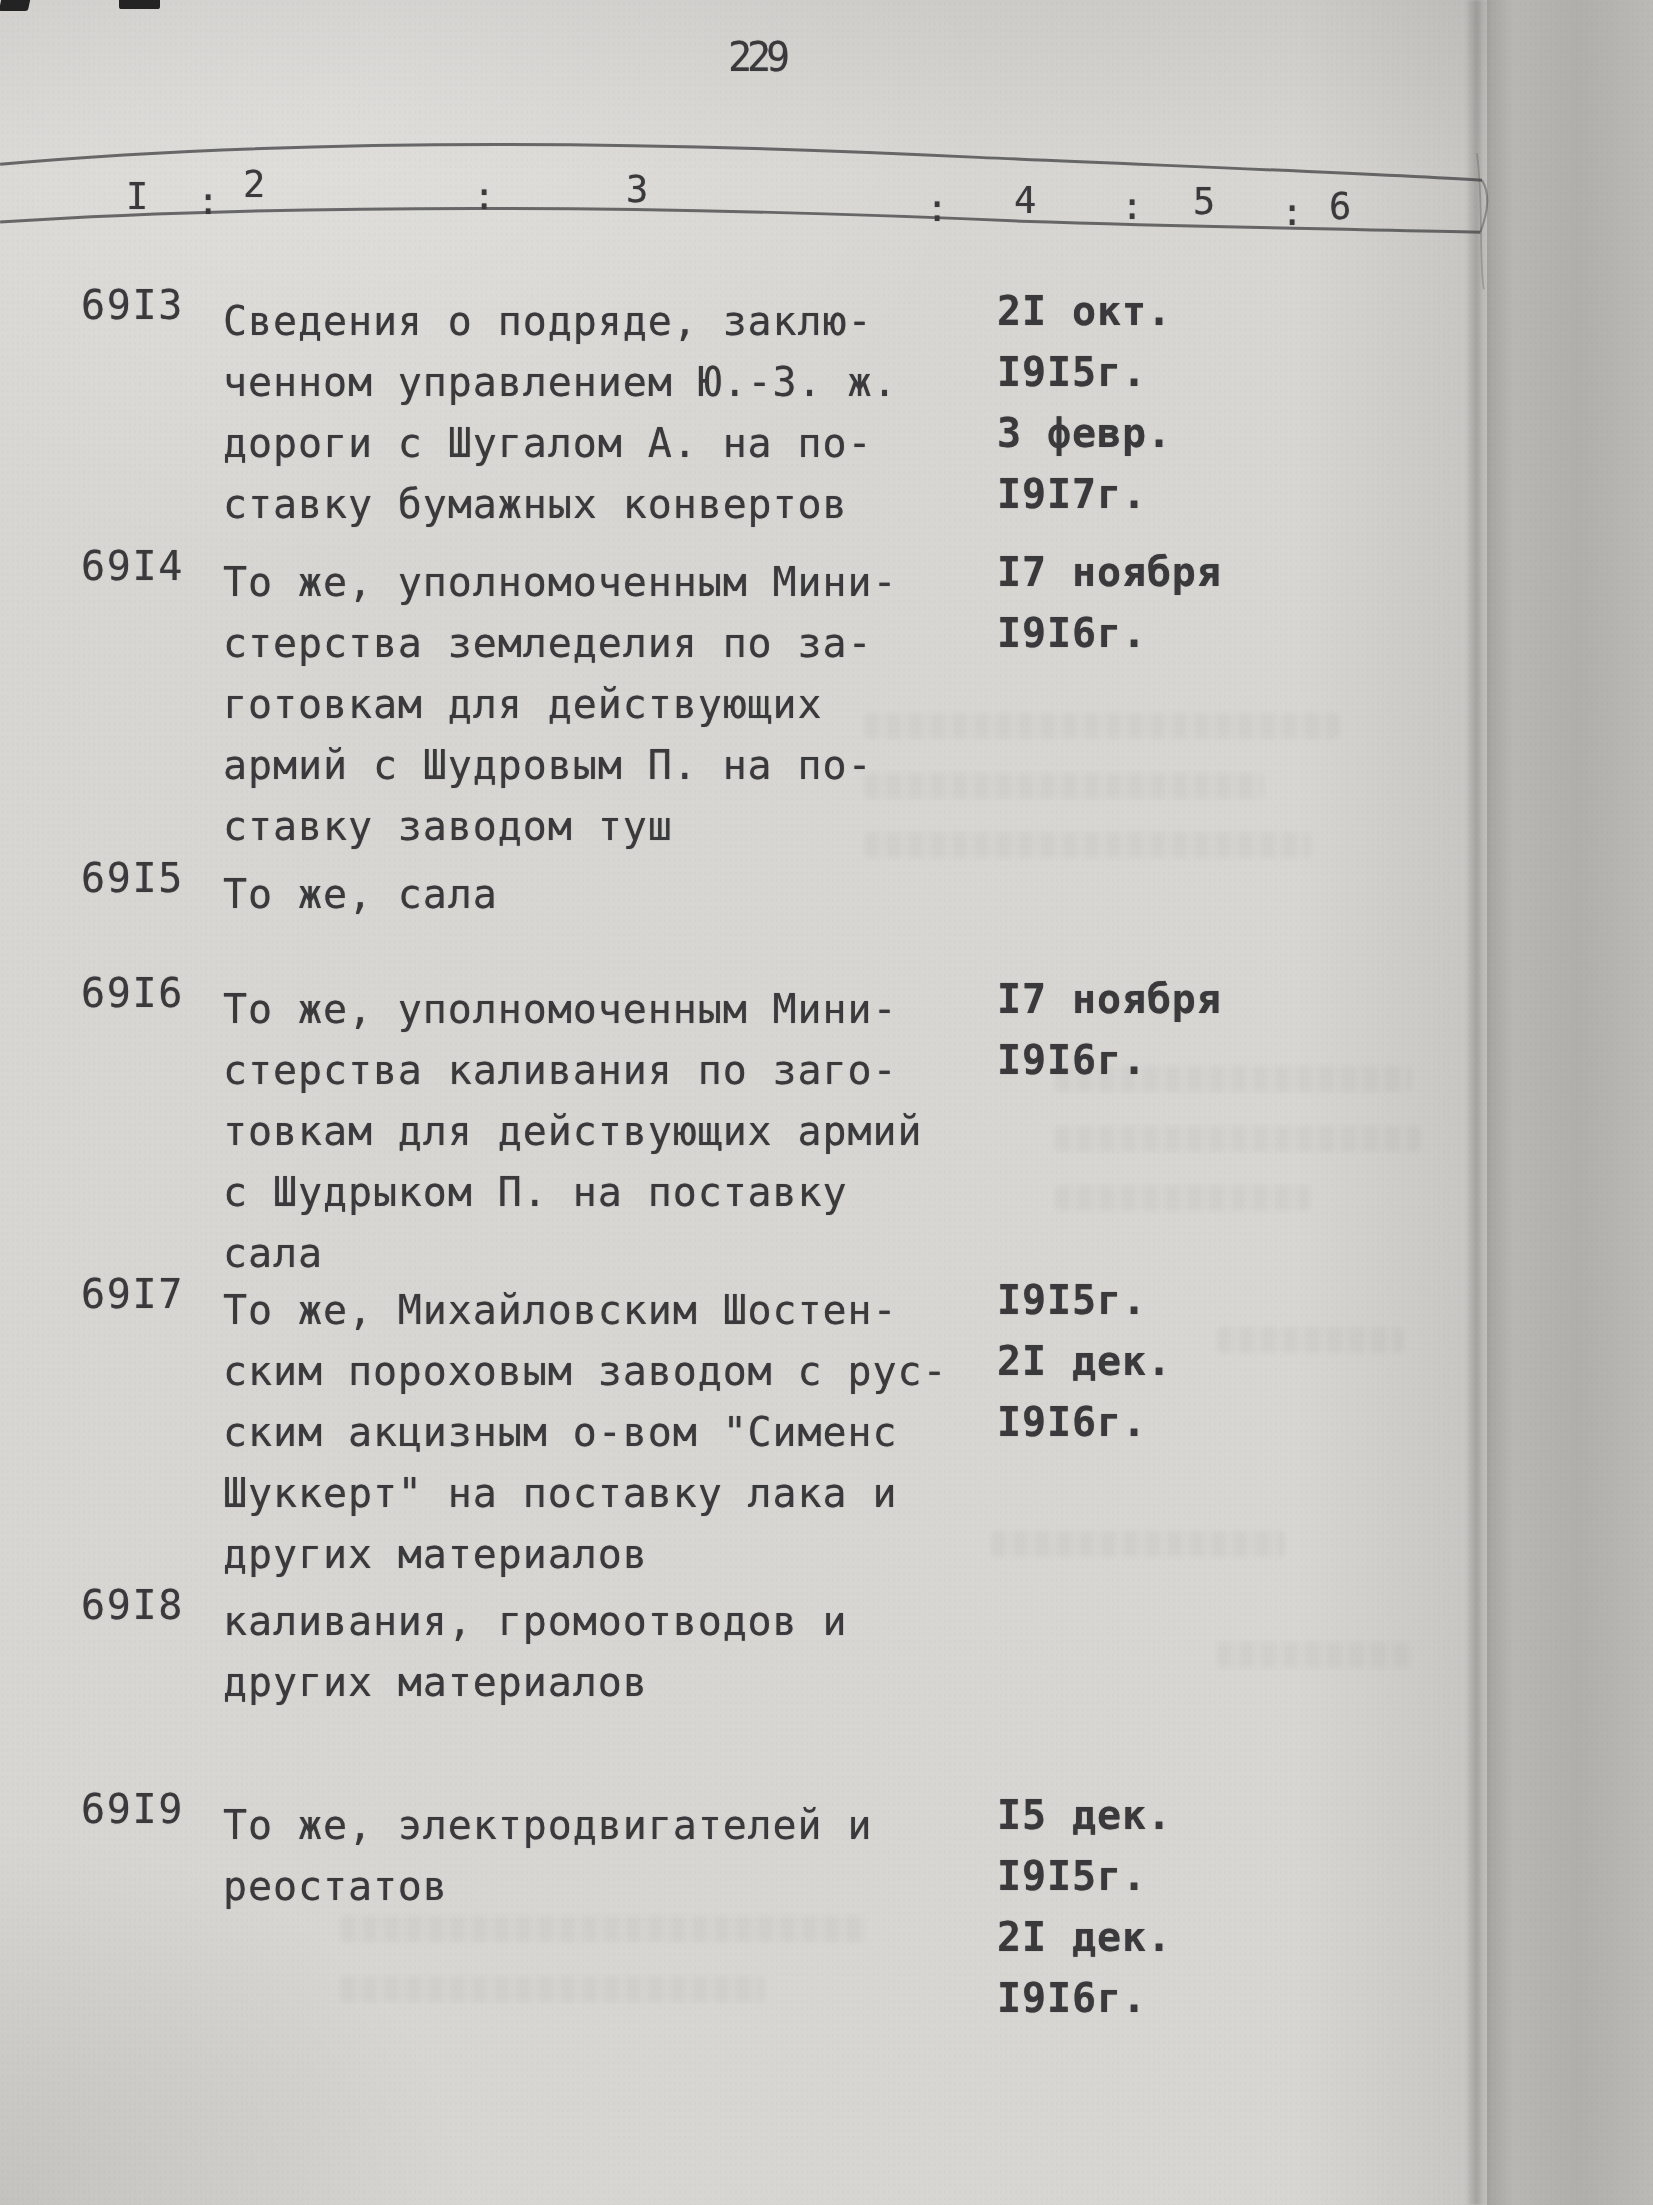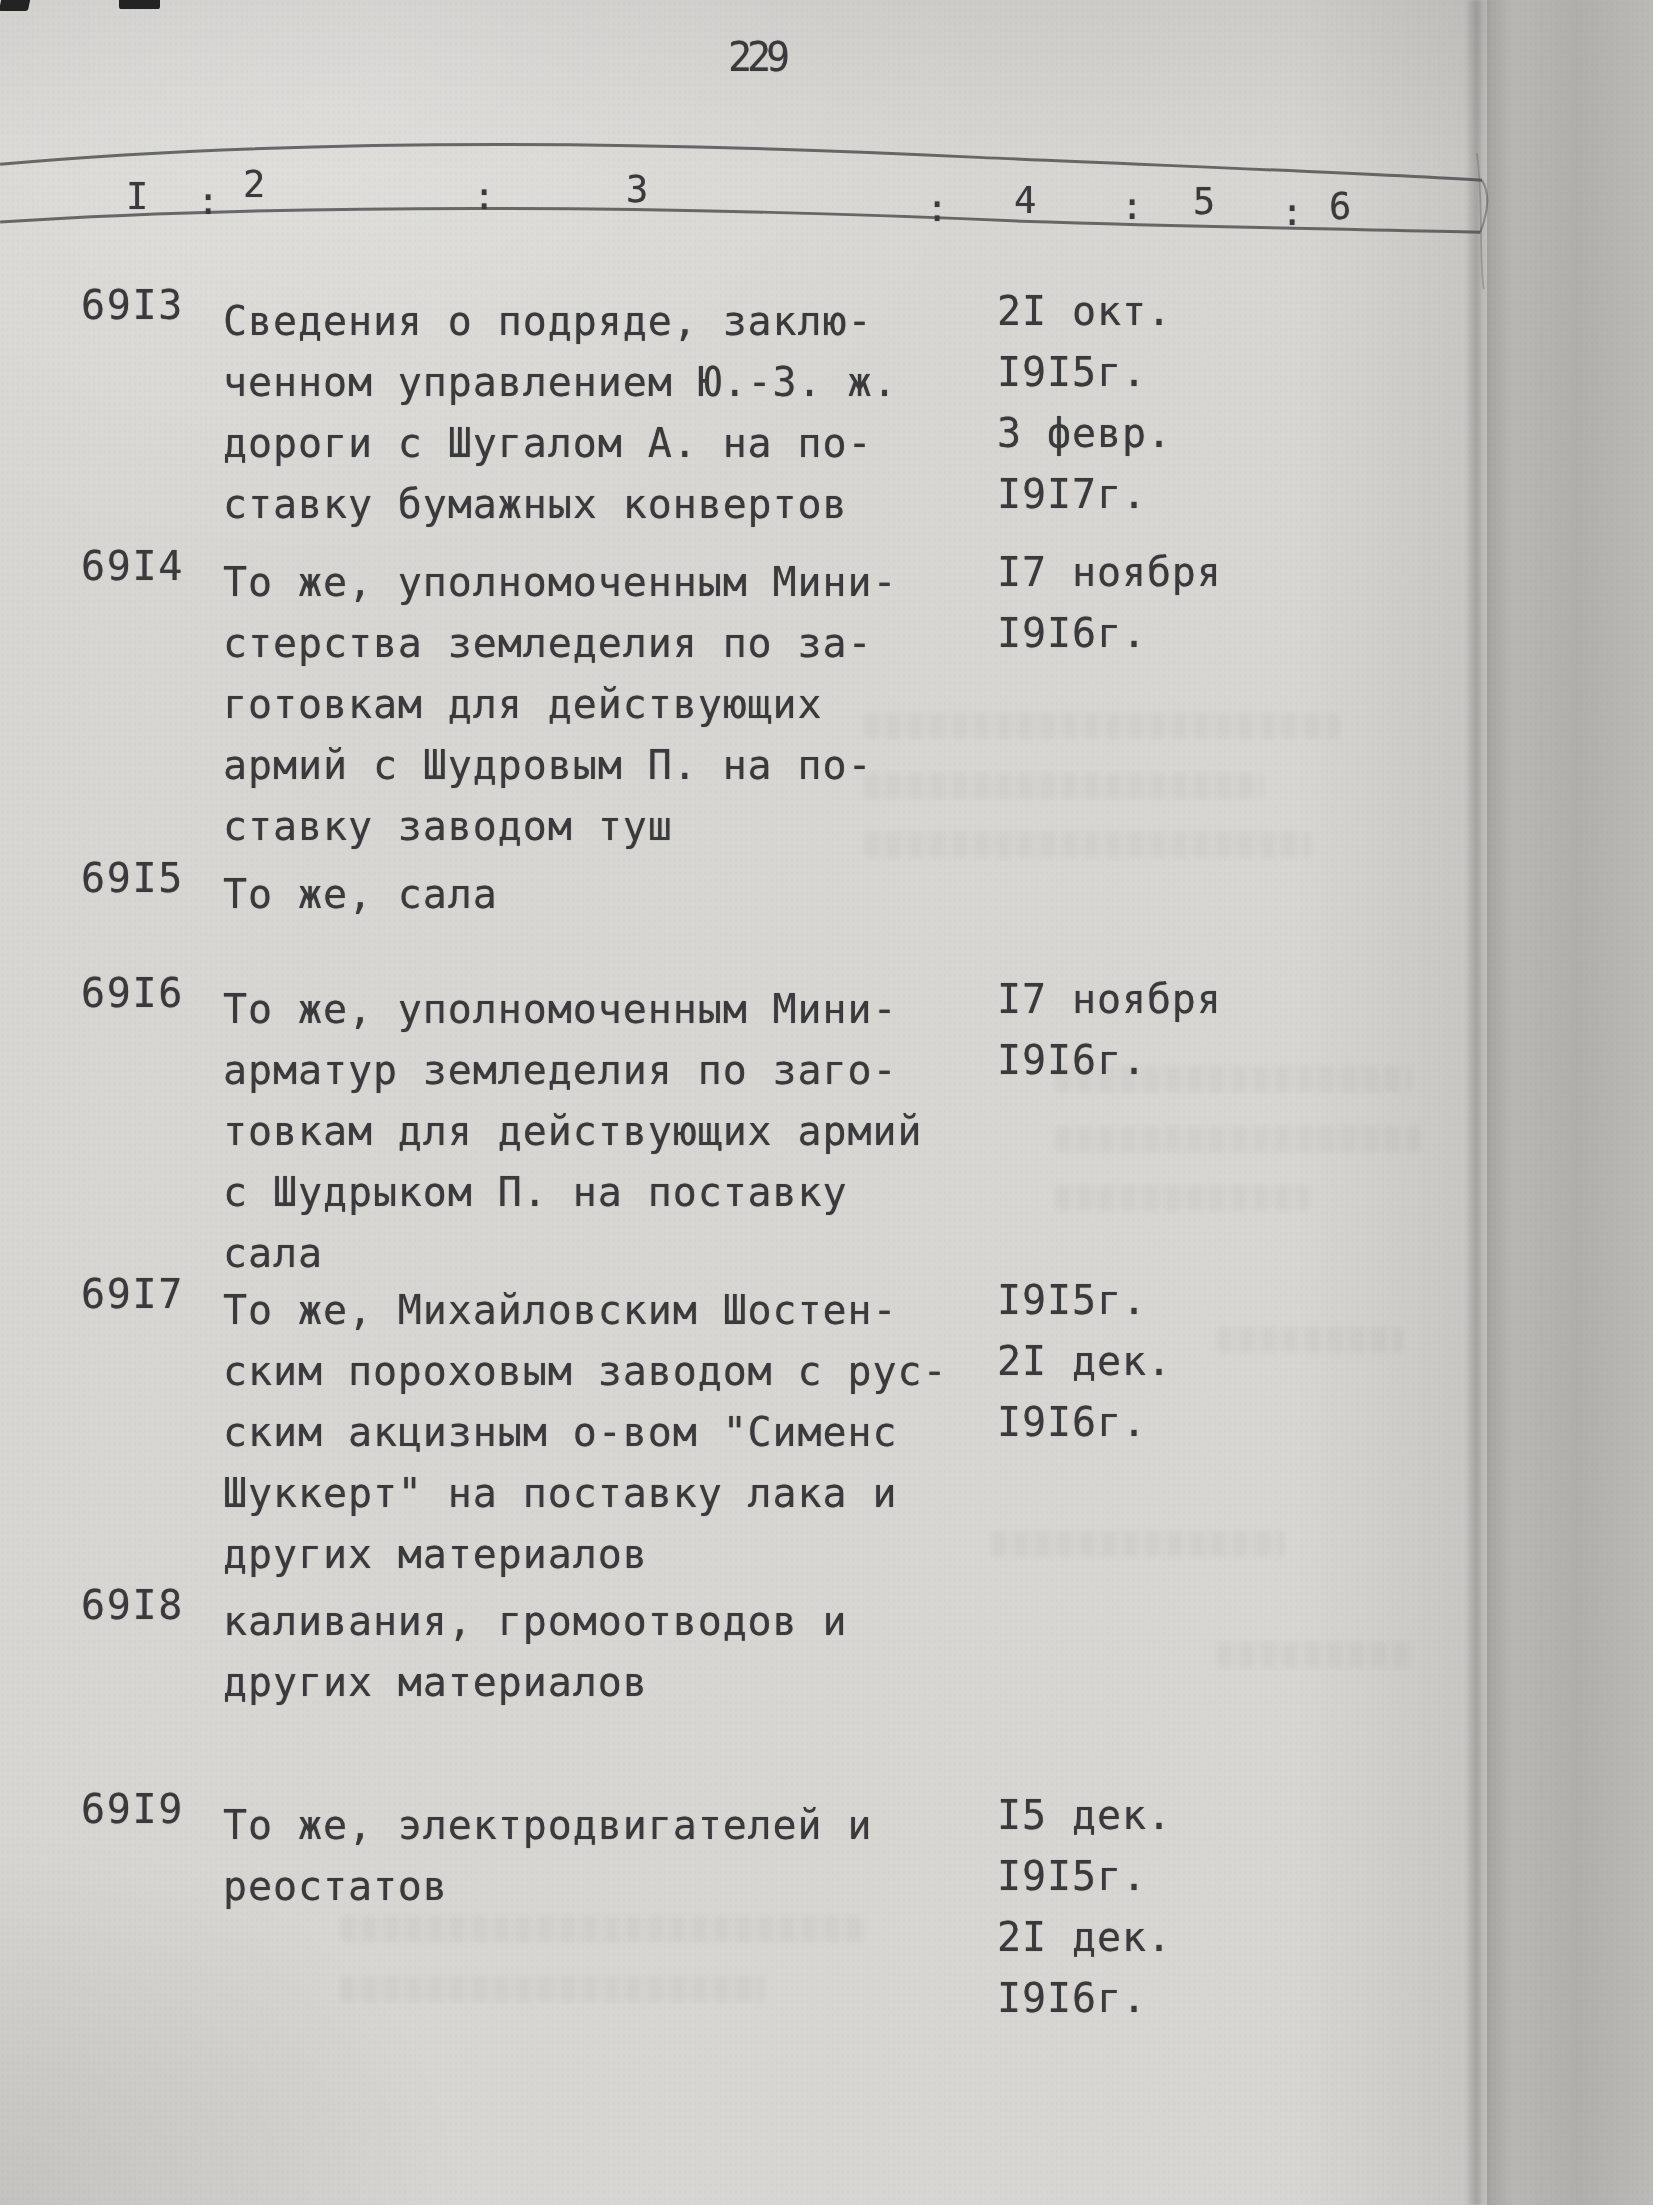--- a/index.html
+++ b/index.html
@@ -52,21 +52,21 @@
   .hc8{left:1193px;top:180px;}
   .hc9{left:1281px;top:191px;}
   .hc10{left:1329px;top:185px;}
   .rules{position:absolute;left:0;top:0;pointer-events:none;}
   .entry{position:absolute;left:0;width:1654px;}
   .entry .num{
     position:absolute;left:81px;top:3.4px;
     font-size:40px;letter-spacing:1.7px;
   }
   .entry .desc{position:absolute;left:223px;top:12px;width:783px;}
-  .entry .dates{position:absolute;left:997px;top:1.7px;width:281px;}
+  .entry .dates{position:absolute;left:997px;top:1.7px;width:281px;font-weight:bold;}
   .entry .line{
     font-size:40px;line-height:61px;white-space:pre;letter-spacing:0.9px;
   }
   
   .ghost{
     position:absolute;height:25.5px;border-radius:5.1px;
     background:repeating-linear-gradient(to right, rgba(70,70,75,.55) 0 15.3px, rgba(70,70,75,.15) 15.3px 22px);
     opacity:.08;filter:blur(2.6px);pointer-events:none;
   }
 </style>
@@ -139,21 +139,21 @@
         <div class="num ink">69I5</div>
         <div class="desc">
           <div class="line ink">То же, сала</div>
         </div>
         <div class="dates"></div>
       </div>
       <div class="entry" style="top: 967px;">
         <div class="num ink">69I6</div>
         <div class="desc">
           <div class="line ink">То же, уполномоченным Мини-</div>
-          <div class="line ink">арматур земледелия по заго-</div>
+          <div class="line ink">стерства каливания по заго-</div>
           <div class="line ink">товкам для действующих армий</div>
           <div class="line ink">с Шудрыком П. на поставку</div>
           <div class="line ink">сала</div>
         </div>
         <div class="dates">
           <div class="line ink">I7 ноября</div>
           <div class="line ink">I9I6г.</div>
         </div>
       </div>
       <div class="entry" style="top: 1268px;">

